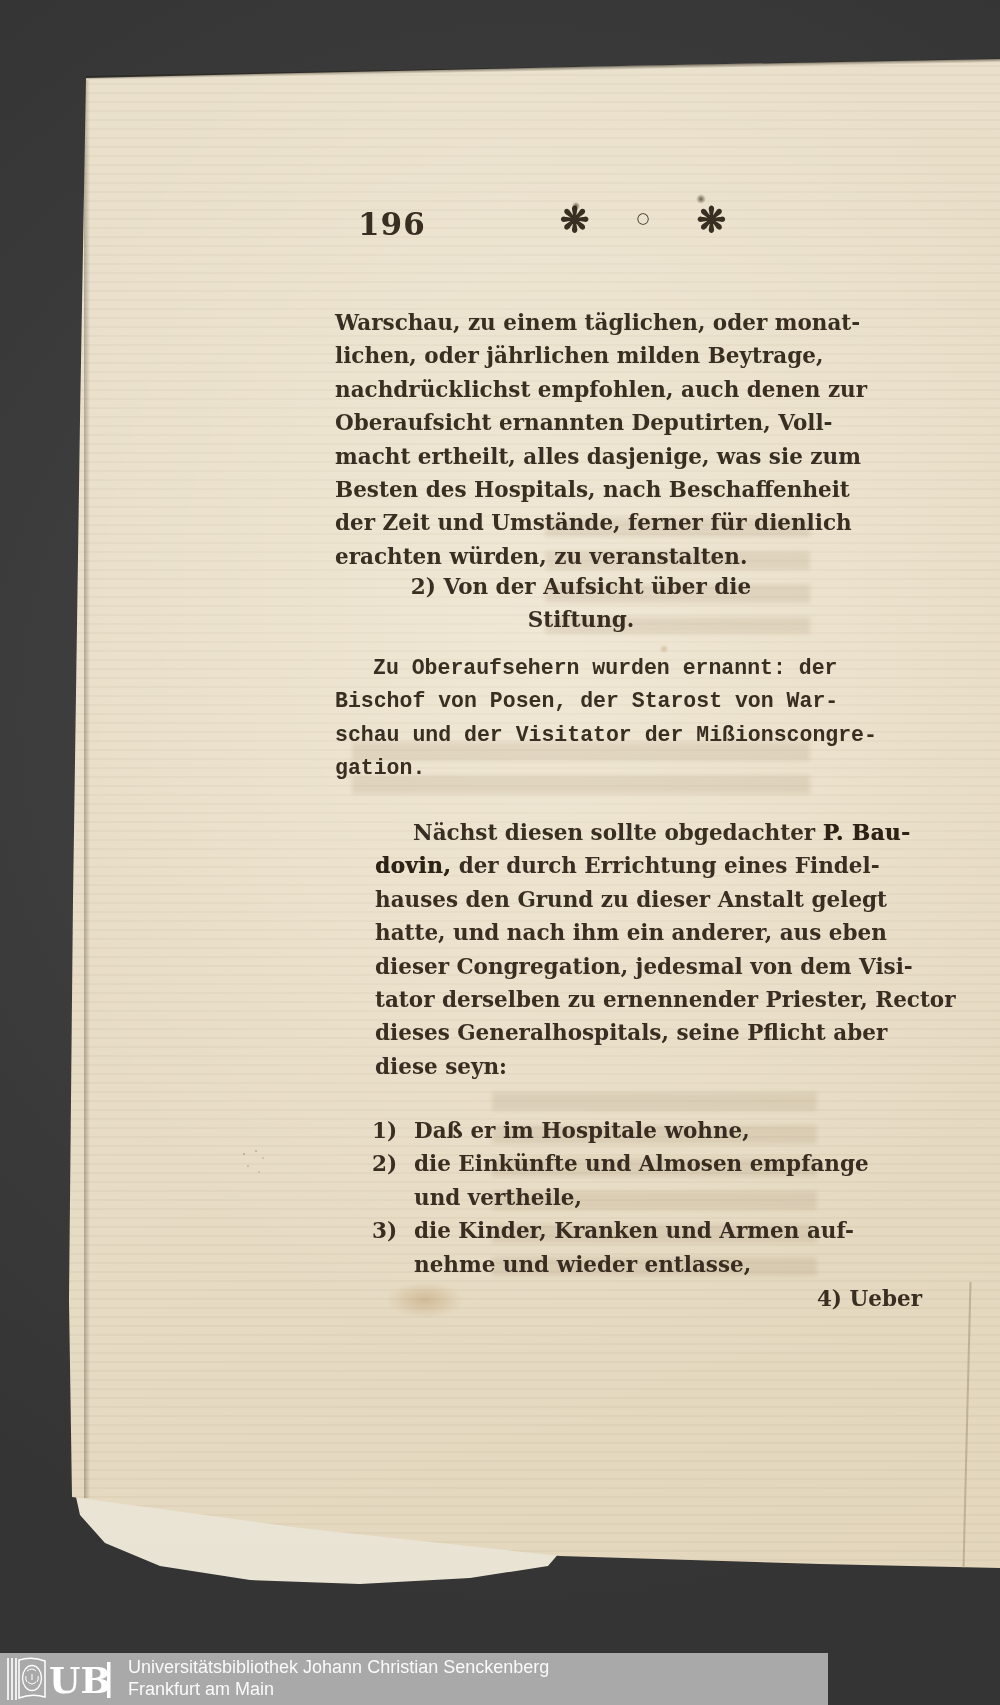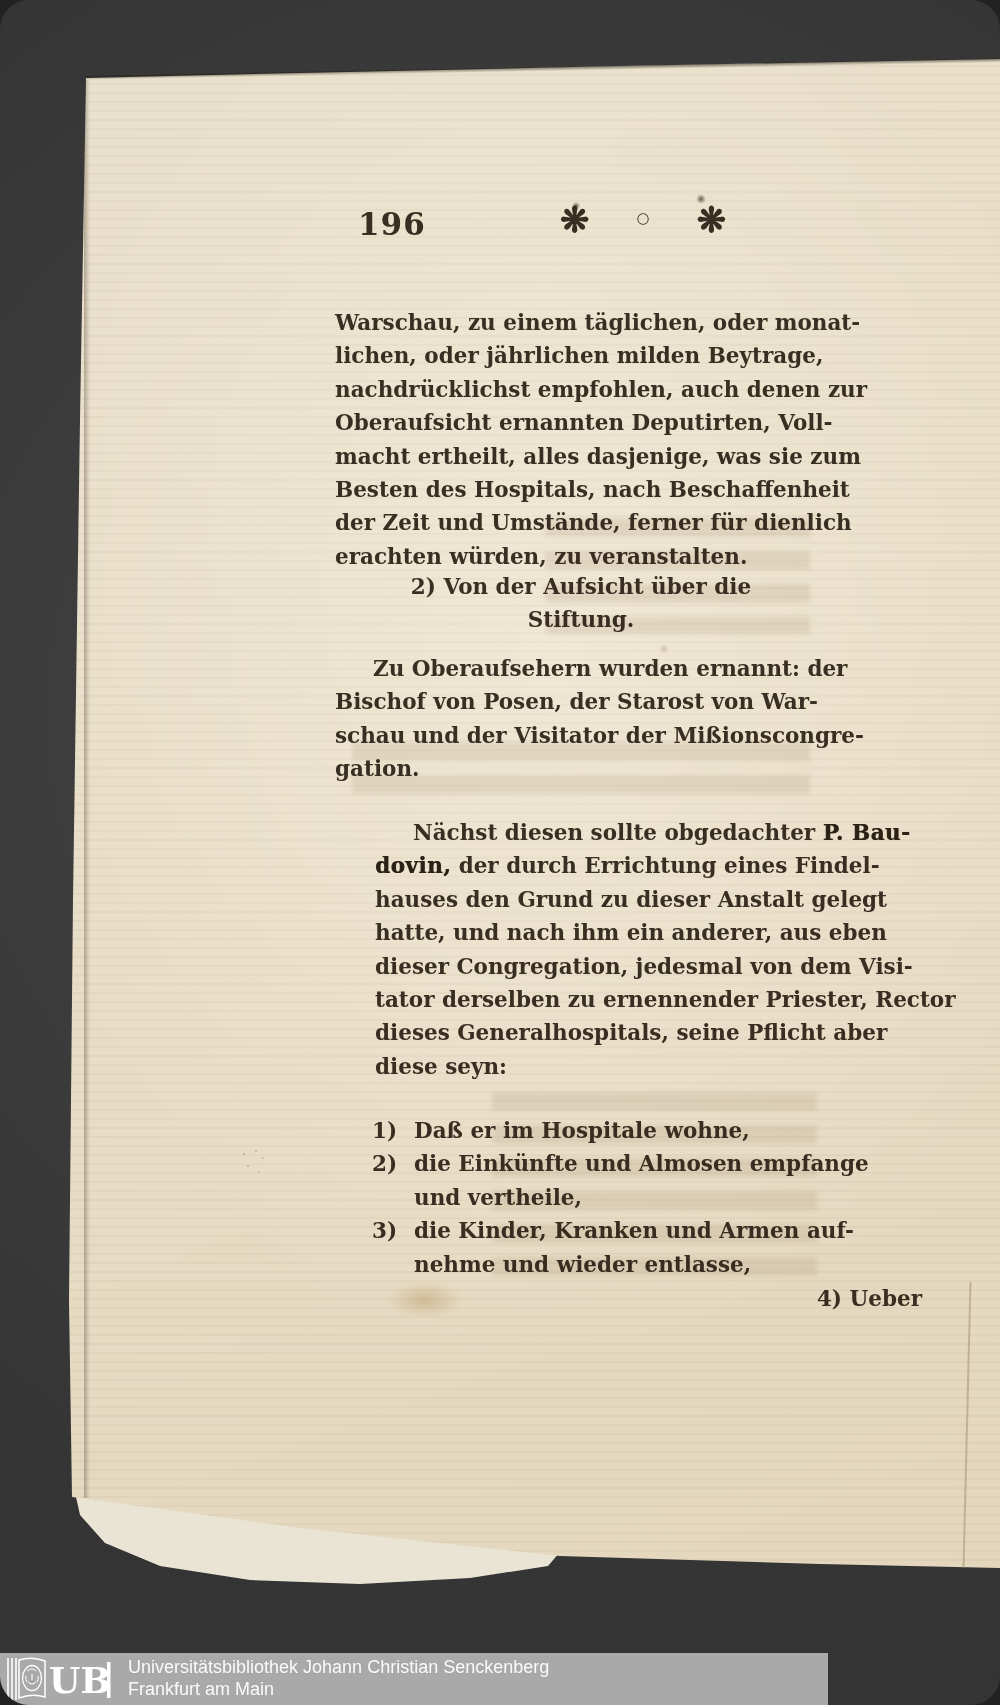--- a/index.html
+++ b/index.html
@@ -1,20 +1,19 @@
 <!DOCTYPE html>
 <html><head>
 <meta charset="utf-8">
 <style>
   html,body{margin:0;padding:0;background:#222;}
   .stage{
     position:relative;width:1000px;height:1705px;overflow:hidden;
     background:radial-gradient(circle at 52% 42%, #464646, #343434 82%);
     font-family:"DejaVu Serif", serif;
-    border-radius:29px;
   }
   
   .under-sheet{
     position:absolute;inset:0;
     background:linear-gradient(to bottom,#d6cdbd 0%,#ece7d9 45%,#e9e3d4 100%);
     clip-path:polygon(74px 1488px,300px 1522px,560px 1552px,548px 1566px,470px 1578px,360px 1584px,250px 1580px,160px 1566px,105px 1543px,80px 1515px);
   }
   .paper{
     position:absolute;inset:0;
     background:
@@ -52,21 +51,21 @@
   .pnum{position:absolute;left:358px;top:206px;font-size:31px;letter-spacing:1px;}
   .ornaments{position:absolute;left:560px;top:200px;width:166px;display:flex;align-items:center;justify-content:space-between;}
   .orn-fleuron{font-size:35px;line-height:40px;}
   .orn-ring{font-size:15px;position:relative;top:-2px;}
   .textcol{position:absolute;left:335px;width:492px;font-size:21.5px;line-height:33.4px;}
   .textcol .line{white-space:nowrap;}
   .indented .line:first-child{padding-left:38px;}
   .p1{top:262px;margin-top:44px;}
   .heading{top:570px;}
   .heading .line{text-align:center;}
-  .p2{top:652px;}
+  .p2{top:652px;font-family:Liberation Mono, monospace;}
   .p3{top:816px;margin-left:40px;}
   b{letter-spacing:.5px;text-shadow:.5px 0 0 currentColor;}
   .duty-list{position:absolute;left:372px;top:1114px;width:470px;font-size:21.5px;line-height:33.4px;}
   .list-item{display:flex;}
   .list-item .marker{width:42px;flex:0 0 42px;}
   .list-item .item-lines{flex:1;}
   .list-item .item-lines .line{white-space:nowrap;}
   .catchword{position:absolute;left:700px;top:1286px;width:222px;text-align:right;font-size:21.5px;}
   
   .footer-bar{position:absolute;left:0;top:1653px;width:828px;height:52px;background:#a9a9a9;}

